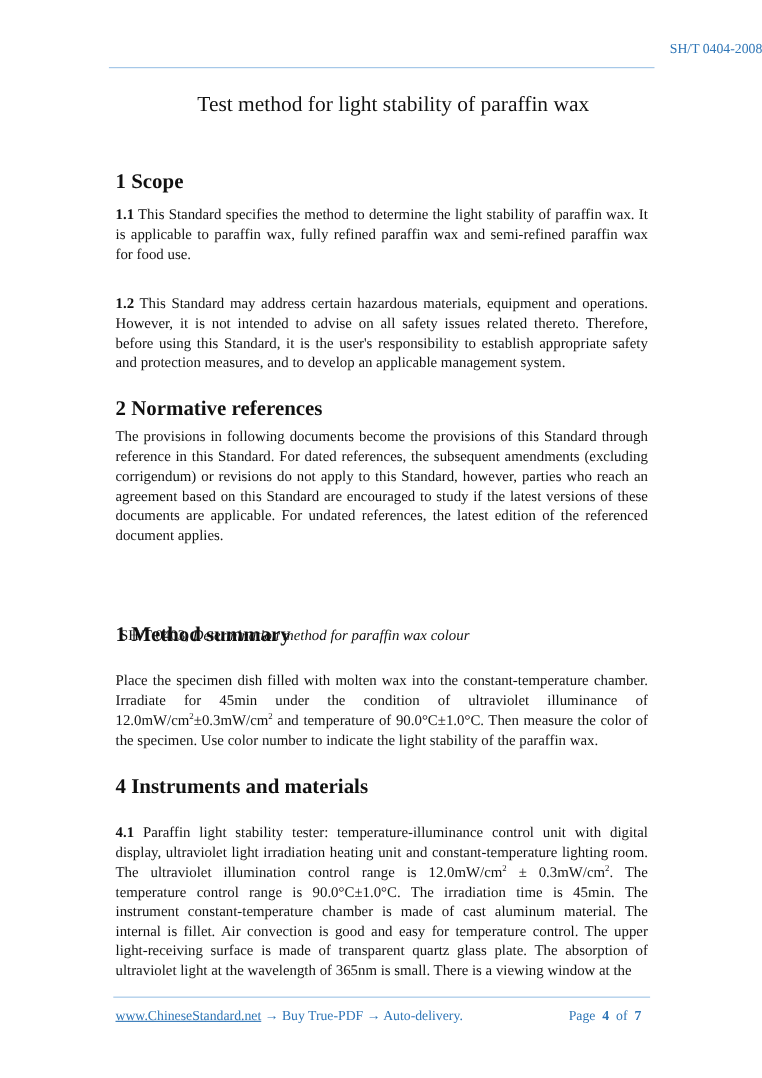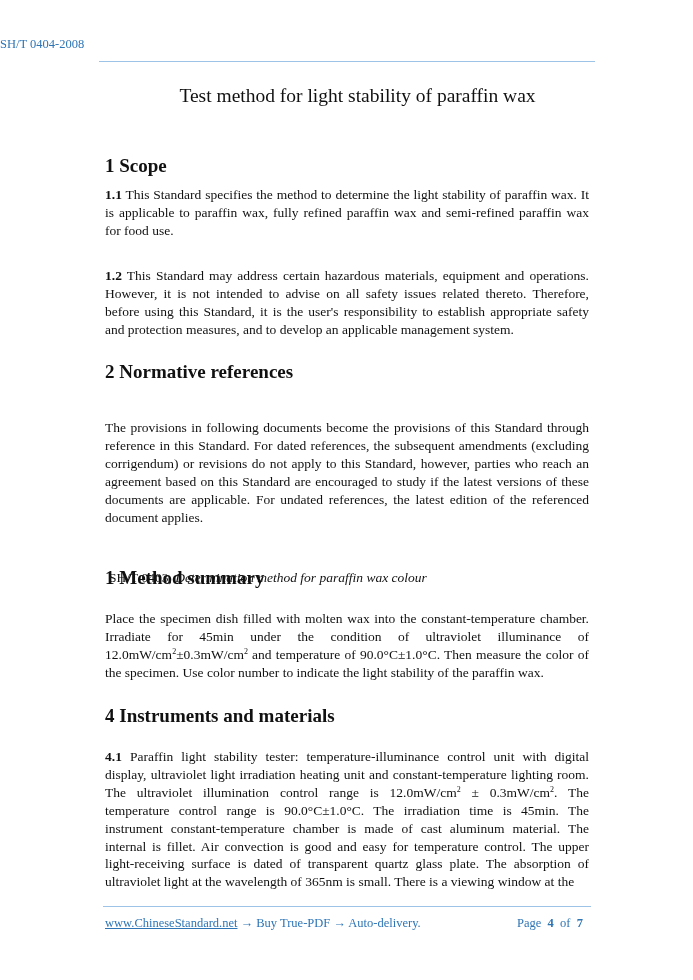--- a/index.html
+++ b/index.html
@@ -1,17 +1,17 @@
 <!DOCTYPE html>
 <html><head>
 <meta charset="utf-8">
 <style>
   html, body { margin: 0; padding: 0; background: #ffffff; }
   body { width: 693px; height: 980px; position: relative; font-family: "Liberation Serif", serif; color: #111; overflow: hidden; }
-  .header-code { position: absolute; top: 37px; left: 0; width: 693px; text-align: left; color: #2e75b6; font-size: 12.5px; }
+  .header-code { position: absolute; top: 37px; left: 0; width: 693px; text-align: right; color: #2e75b6; font-size: 12.5px; }
   .header-rule { position: absolute; top: 61px; left: 99px; width: 496px; height: 1px; background: #9dc3e6; }
   .doc-title { position: absolute; top: 85px; left: 0; width: 693px; text-align: center; font-weight: normal; font-size: 19.5px; padding-left: 11px; }
   .content { position: absolute; left: 105px; width: 484px; top: 0; }
   h2 { position: absolute; left: 0; margin: 0; font-size: 19px; font-weight: bold; }
   p { position: absolute; left: 0; width: 484px; margin: 0; font-size: 13.5px; line-height: 17.9px; text-align: justify; }
   p b { font-weight: bold; }
   .ref { position: absolute; left: 4px; font-size: 13.5px; margin-top: 42px; }
   .ref i { font-style: italic; }
   sup { font-size: 8px; vertical-align: super; line-height: 0; }
   .footer-rule { position: absolute; top: 906px; left: 103px; width: 488px; height: 1px; background: #9dc3e6; }
@@ -42,21 +42,21 @@
   <p style="top:267px">
     <b>1.2</b>
     <span>This Standard may address certain hazardous materials, equipment and operations.</span>
     <span>However, it is not intended to advise on all safety issues related thereto. Therefore,</span>
     <span>before using this Standard, it is the user's responsibility to establish appropriate safety</span>
     <span>and protection measures, and to develop an applicable management system.</span>
   </p>
 
   <h2 style="top:361px">2 Normative references</h2>
 
-  <p style="top:419px">
+  <p style="top:388px">
     <span>The provisions in following documents become the provisions of this Standard through</span>
     <span>reference in this Standard. For dated references, the subsequent amendments (excluding</span>
     <span>corrigendum) or revisions do not apply to this Standard, however, parties who reach an</span>
     <span>agreement based on this Standard are encouraged to study if the latest versions of these</span>
     <span>documents are applicable. For undated references, the latest edition of the referenced</span>
     <span>document applies.</span>
   </p>
 
   <div class="ref" style="top:528px">
     <span>SH/T 0403,</span>
@@ -75,21 +75,21 @@
   <h2 style="top:705px">4 Instruments and materials</h2>
 
   <p style="top:748px">
     <b>4.1</b>
     <span>Paraffin light stability tester: temperature-illuminance control unit with digital</span>
     <span>display, ultraviolet light irradiation heating unit and constant-temperature lighting room.</span>
     <span><span>The ultraviolet illumination control range is 12.0mW/cm</span><sup>2</sup><span> ± 0.3mW/cm</span><sup>2</sup><span>. The</span></span>
     <span>temperature control range is 90.0°C±1.0°C. The irradiation time is 45min. The</span>
     <span>instrument constant-temperature chamber is made of cast aluminum material. The</span>
     <span>internal is fillet. Air convection is good and easy for temperature control. The upper</span>
-    <span>light-receiving surface is dated of transparent quartz glass plate. The absorption of</span>
+    <span>light-receiving surface is made of transparent quartz glass plate. The absorption of</span>
     <span>ultraviolet light at the wavelength of 365nm is small. There is a viewing window at the</span>
   </p>
 </div>
 
 <div class="footer-rule"></div>
 <div class="footer">
   <a>www.ChineseStandard.net</a>
   <span>→</span><span> Buy True-PDF </span><span>→</span><span> Auto-delivery.</span>
   <span class="page">
     <span>Page</span>&nbsp;

